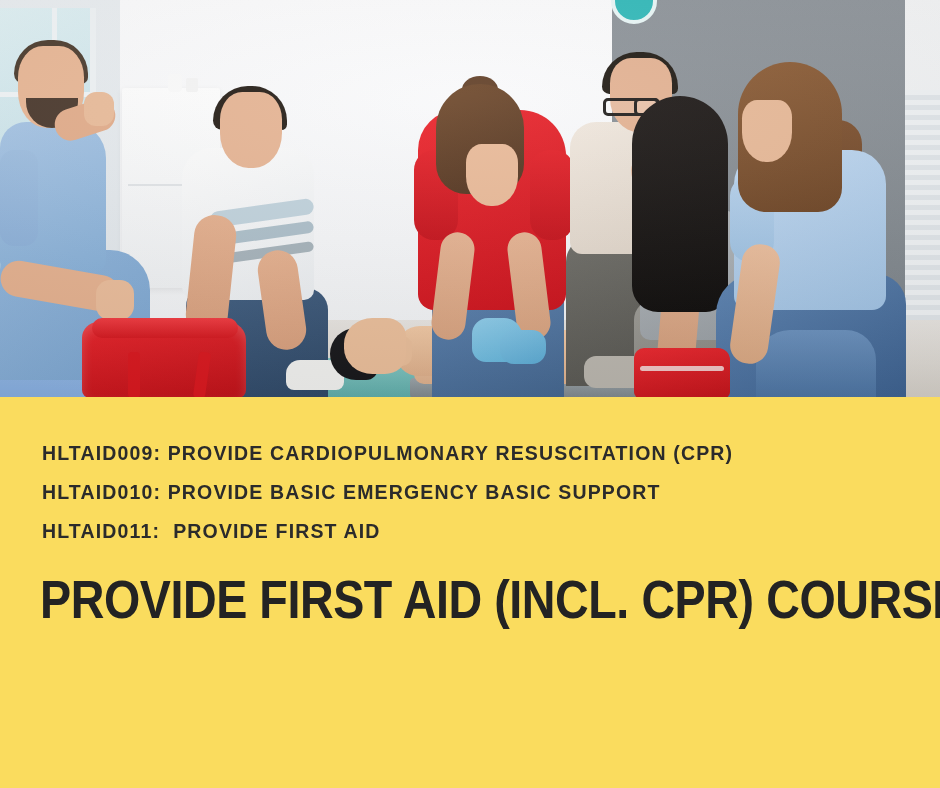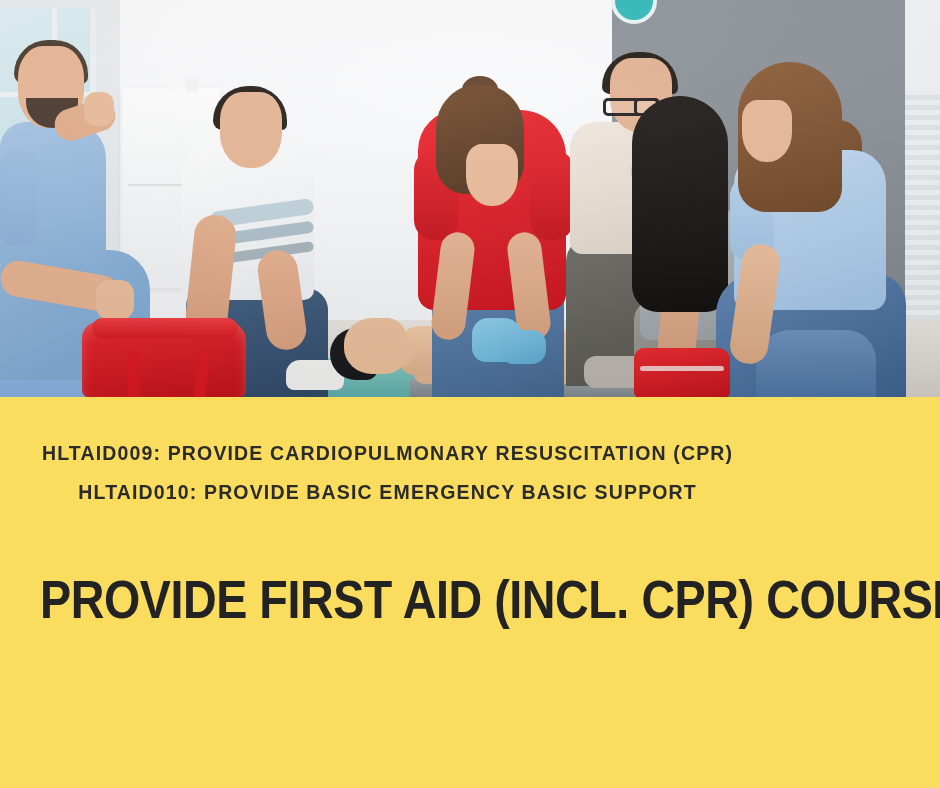--- a/index.html
+++ b/index.html
@@ -427,21 +427,21 @@
 
   
   .panel {
     position: absolute;
     left: 0; top: 397px;
     width: 940px; height: 391px;
     background: #FADC5E;
   }
 
   .course-list {
-    position: absolute; left: 42px; top: 37px; text-align: center;
+    position: absolute; left: 42px; top: 37px;
   }
   .course-line {
     color: #2b2b2b;
     font-size: 19.5px;
     font-weight: 700;
     letter-spacing: 1.15px;
     line-height: 39px;
     white-space: pre;
   }
 
@@ -561,18 +561,19 @@
     <div class="p bag2-z"></div>
 
     <div class="photo-soft"></div>
   </div>
 
   <div class="panel">
 
     <div class="course-list">
       <div class="course-line">HLTAID009: PROVIDE CARDIOPULMONARY RESUSCITATION (CPR)</div>
       <div class="course-line">HLTAID010: PROVIDE BASIC EMERGENCY BASIC SUPPORT</div>
+      <div class="course-line">HLTAID011:  PROVIDE FIRST AID</div>
     </div>
 
     <div class="headline">PROVIDE FIRST AID (INCL. CPR) COURSE</div>
 
   </div>
 </div>
 
 </body></html>

